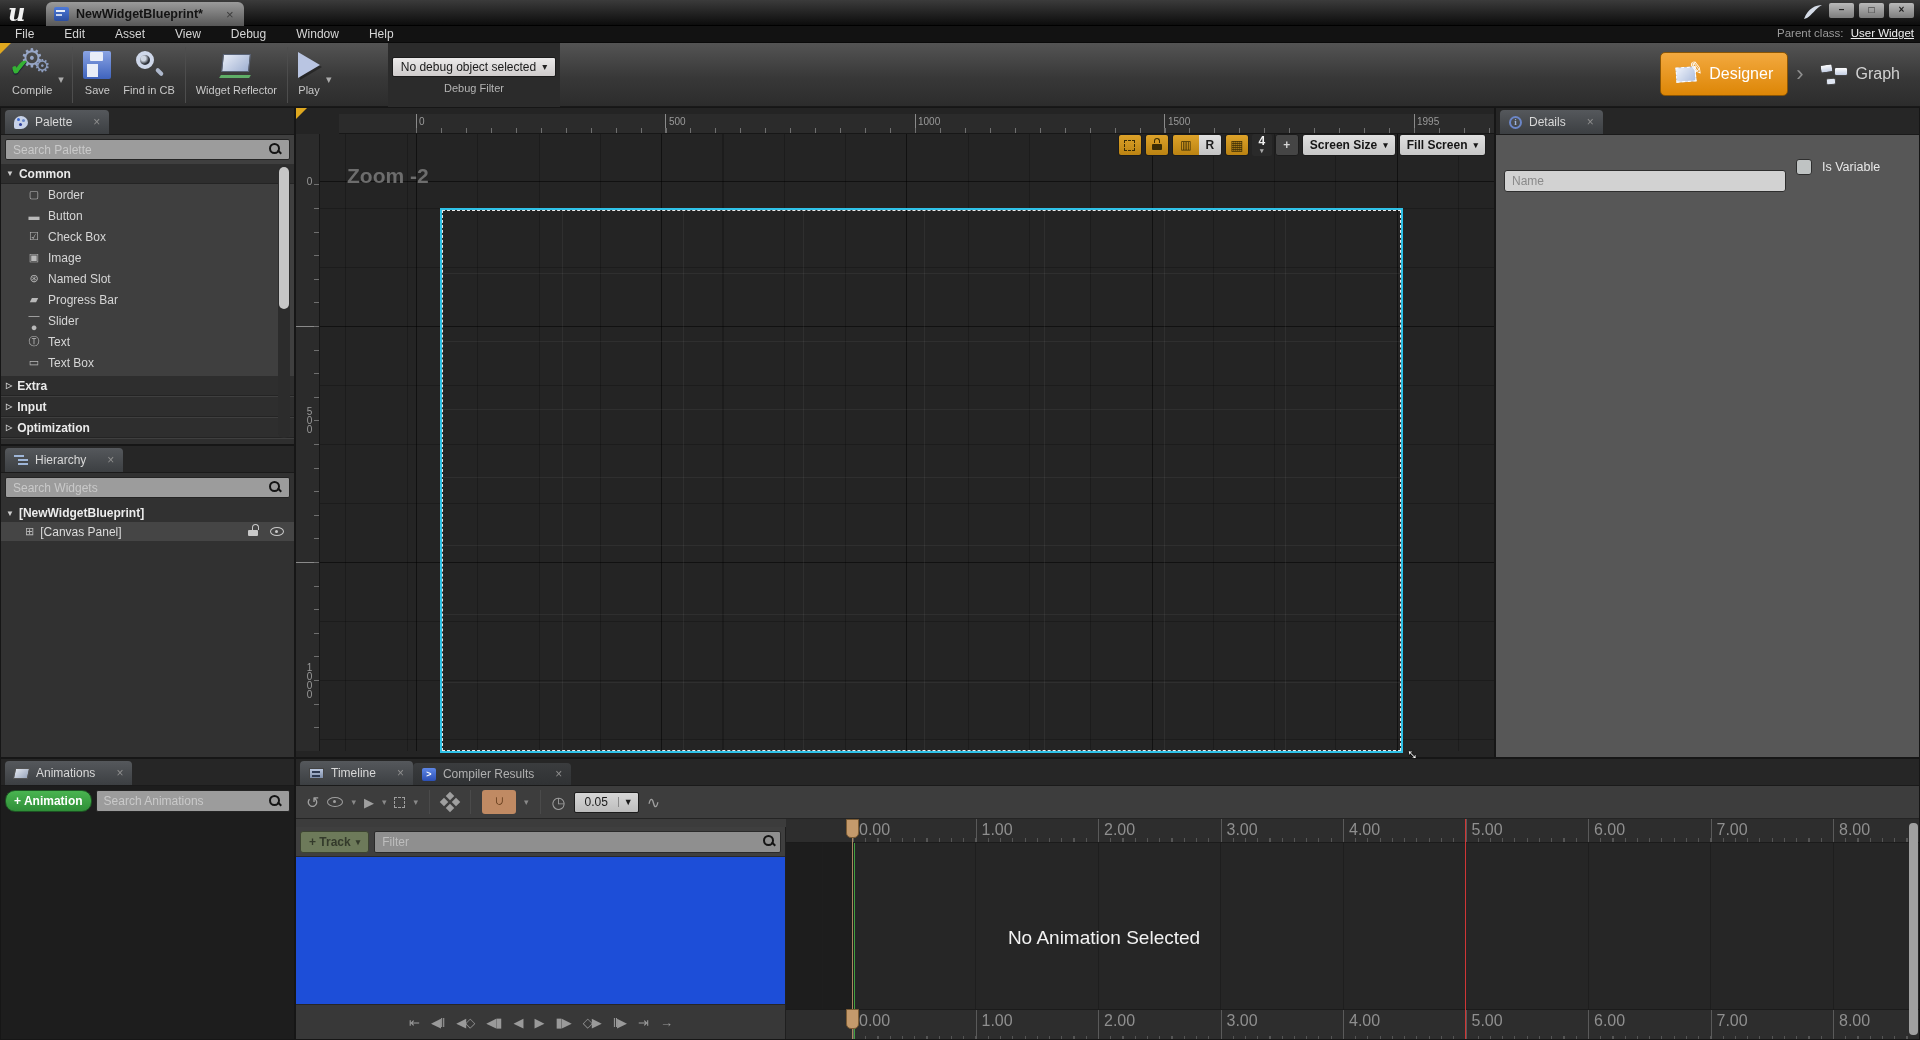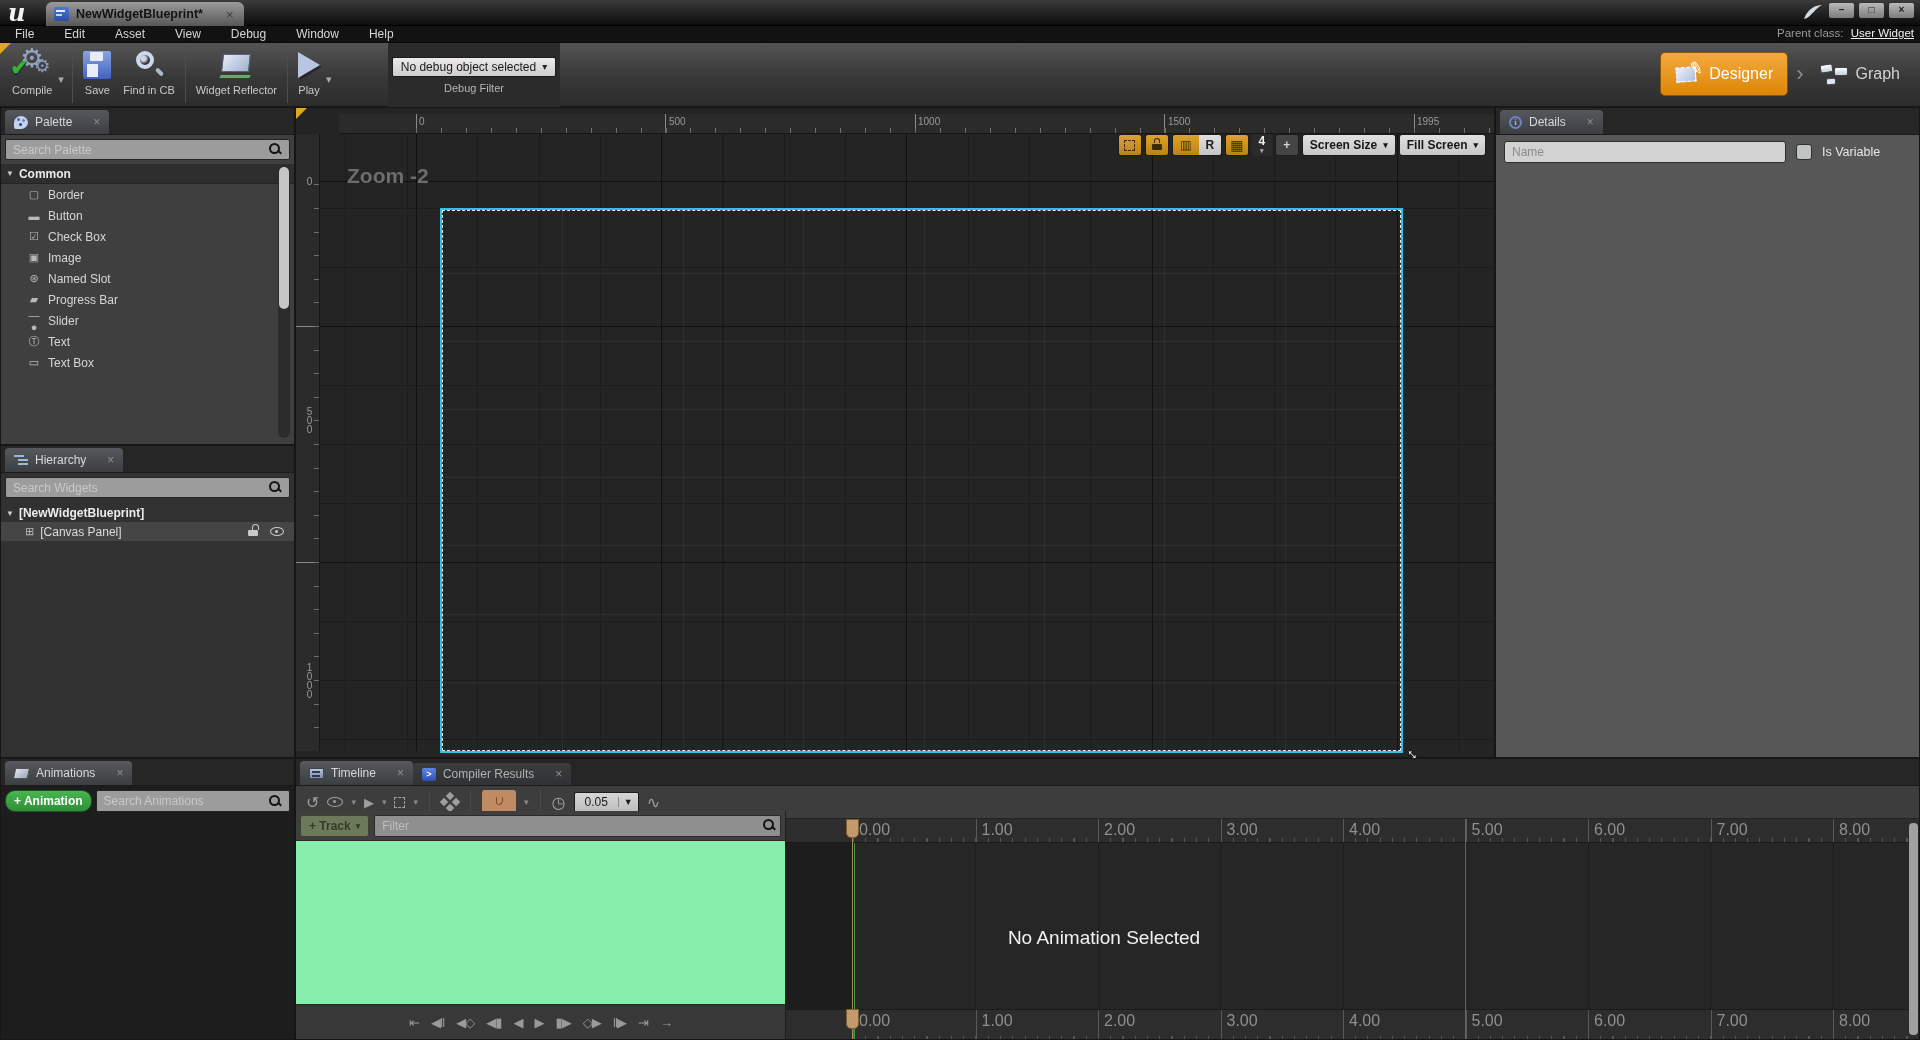--- a/index.html
+++ b/index.html
@@ -182,21 +182,21 @@
      color:#f0f0f0;font-size:12px;font-weight:bold;line-height:14px;}
   .gridsize::after{content:"▾";font-size:7px;color:#aaa;line-height:5px;}
   .cdrop{height:22px;background:linear-gradient(#e0e0e0,#c7c7c7);border:1px solid #1c1c1c;border-radius:3px;
      color:#161616;font-size:12px;font-weight:bold;display:flex;align-items:center;gap:6px;padding:0 7px;}
   .cdrop::after{content:"▾";font-size:9px;}
 
   
   .details{left:1495px;top:107px;width:425px;height:651px;background:#575757;}
   .namerow{display:flex;align-items:center;gap:10px;padding:6px 8px;}
   .namerow input{width:282px;height:22px;background:#d2d2d2;border:1px solid #2e2e2e;border-radius:3px;
-     padding:0 7px;font-size:12px;color:#333;font-family:"Liberation Sans",sans-serif;}
+     padding:0 7px;font-size:12px;color:#333;font-family:"Liberation Sans",sans-serif;margin-top:29px;}
   .namerow input::placeholder{color:#8a8a8a;}
   .chkbox{width:16px;height:16px;background:#bfc3c3;border:1px solid #2e2e2e;border-radius:3px;}
   .isvar{color:#e8e8e8;font-size:12.5px;}
 
   
   .animations{left:0;top:758px;width:295px;height:282px;background:#1d1d1d;}
   .anim-row{display:flex;gap:4px;margin:4px;position:relative;}
   .addanim{height:22px;background:linear-gradient(#49b450,#2f8f38);border:1px solid #1c5222;border-radius:10px;
      color:#fff;font-weight:bold;font-size:12px;display:flex;align-items:center;padding:0 8px;white-space:nowrap;}
   .anim-row input{flex:1;height:22px;background:#9c9c9c;border:1px solid #242424;border-radius:2px;
@@ -216,21 +216,21 @@
   .dashsq2{width:11px;height:11px;border:1.5px dashed #9f9f9f;}
   .kf{position:relative;width:18px;height:18px;}
   .kf i{position:absolute;width:6px;height:6px;background:#9f9f9f;transform:rotate(45deg);}
   .kf .k1{left:6px;top:0;}.kf .k2{left:0;top:6px;}.kf .k3{left:12px;top:6px;}.kf .k4{left:6px;top:12px;}
   .magnetbtn{width:34px;height:24px;background:#c08a63;border-radius:3px;display:flex;align-items:center;justify-content:center;}
   .magnet{color:#5a3414;font-size:15px;font-weight:bold;transform:rotate(180deg);}
   .snapdrop{height:21px;background:linear-gradient(#d6d6d6,#bdbdbd);border:1px solid #1c1c1c;border-radius:2px;
      color:#1a1a1a;font-size:12px;display:flex;align-items:center;}
   .snapdrop .sv{padding:0 10px;}
   .snapdrop .sc{border-left:1px solid #8a8a8a;padding:0 5px;font-size:9px;}
-  .tl-left{position:absolute;left:0;top:52px;width:490px;bottom:0;background:#86efac;border-right:1px solid #1f1f1f;}
+  .tl-left{position:absolute;left:0;top:68px;width:490px;bottom:0;background:#1d4ed8;border-right:1px solid #1f1f1f;}
   .trackrow{height:30px;background:#3f3f3f;display:flex;align-items:center;gap:5px;padding:0 4px;position:relative;border-bottom:1px solid #2a2a2a;}
   .trackbtn{height:22px;background:#76855f;border:1px solid #3c452f;border-radius:3px;color:#323a28;font-weight:bold;
      font-size:12px;display:flex;align-items:center;gap:5px;padding:0 8px;opacity:.85;}
   .trackbtn::after{content:"▾";font-size:9px;}
   .trackrow input{flex:1;height:22px;background:#8f8f8f;border:1px solid #2a2a2a;border-radius:2px;
      padding:0 24px 0 7px;font-size:12px;color:#222;font-family:"Liberation Sans",sans-serif;}
   .trackrow input::placeholder{color:#bdbdbd;}
   .trackrow .mag{top:8px;right:9px;}
   .tl-playbar{position:absolute;left:0;bottom:0;width:100%;height:35px;background:#383838;border-top:1px solid #262626;
      display:flex;align-items:center;justify-content:center;gap:4px;}
@@ -428,20 +428,35 @@
       </div>
         <div class="pal-item">
         <span class="pglyph">Ⓣ</span>
         <span>Text</span>
       </div>
         <div class="pal-item">
         <span class="pglyph">▭</span>
         <span>Text Box</span>
       </div>
       </div>
+    <div style="position:absolute;left:0;right:0;top:268px;bottom:0;overflow:hidden;">
+
+    <div class="sec-h collapsed" style="margin-bottom:1px;">
+        <span>Extra</span>
+      </div>
+        <div class="sec-h collapsed" style="margin-bottom:1px;">
+        <span>Input</span>
+      </div>
+        <div class="sec-h collapsed" style="margin-bottom:1px;">
+        <span>Optimization</span>
+      </div>
+        <div class="sec-h collapsed" style="margin-bottom:1px;">
+        <span>Panel</span>
+      </div>
+      </div>
     <div class="pal-scroll">
         <span class="pal-thumb"></span>
       </div>
   </div>
 
   <div class="panel hierarchy">
     <div class="ptabs">
       <div class="ptab">
         <span class="i-hier"></span>
         <span>Hierarchy</span>

